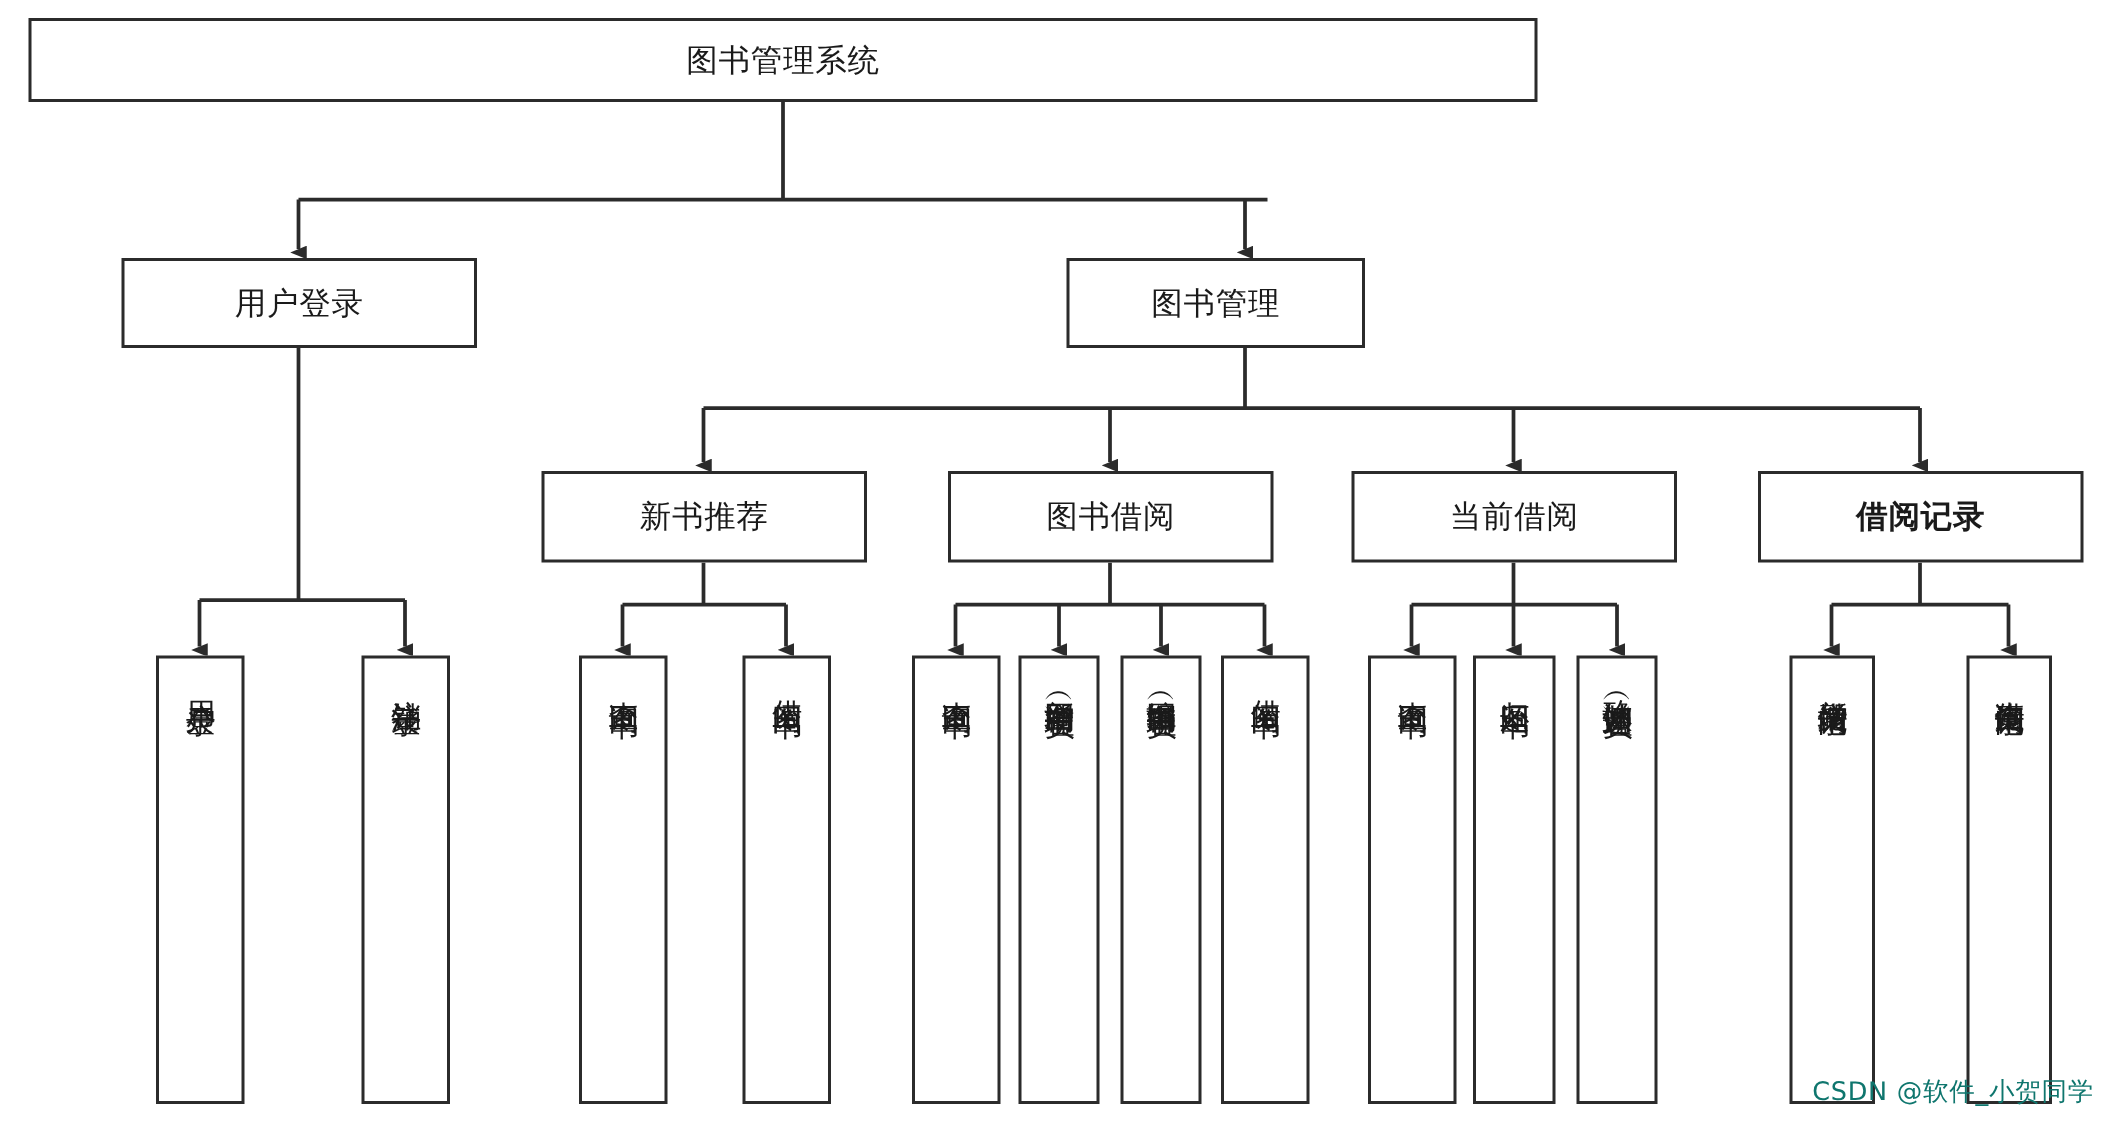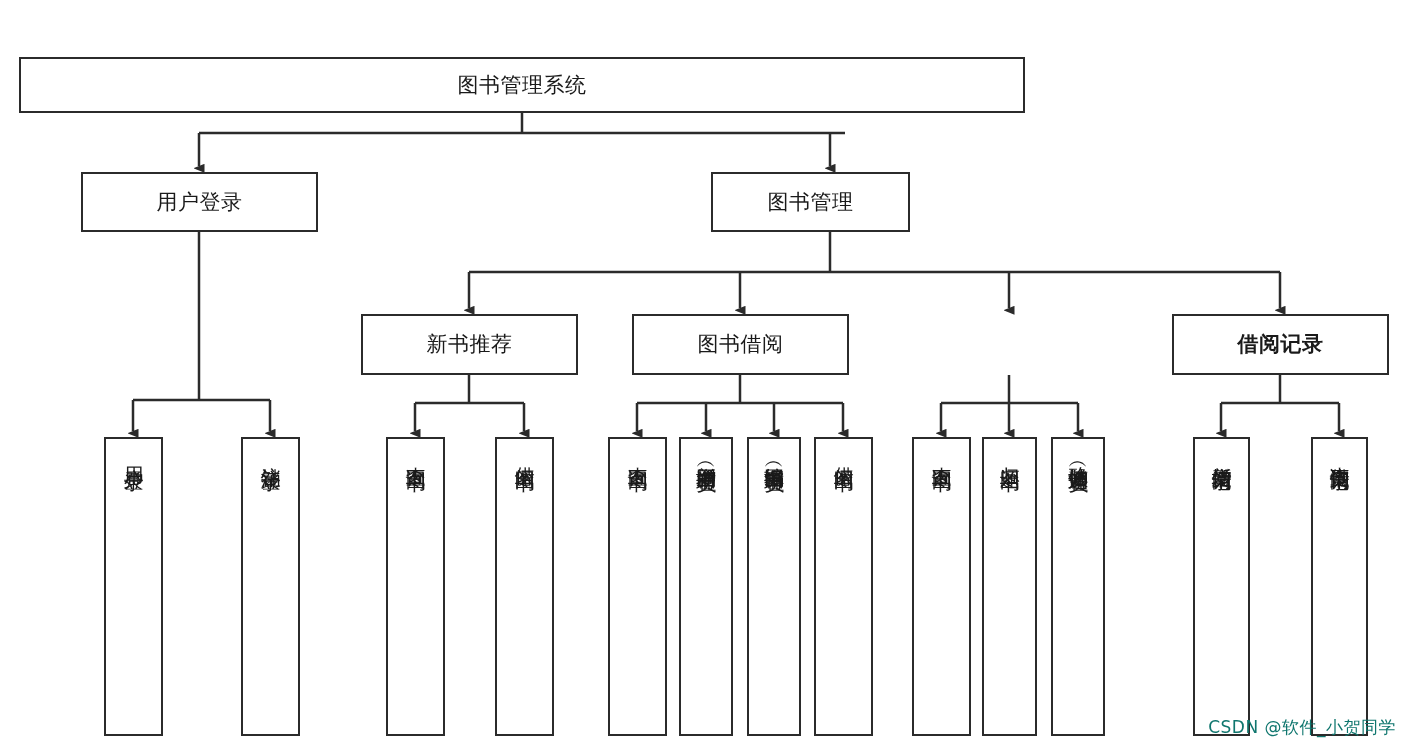--- a/index.html
+++ b/index.html
@@ -122,40 +122,43 @@
       <path d="M1009,403 L1009,431" marker-end="url(#arrowhead)"></path>
       <path d="M1078,403 L1078,431" marker-end="url(#arrowhead)"></path>
 
       <path d="M1280,375 L1280,403"></path>
       <path d="M1221,403 L1339,403"></path>
       <path d="M1221,403 L1221,431" marker-end="url(#arrowhead)"></path>
       <path d="M1339,403 L1339,431" marker-end="url(#arrowhead)"></path>
     </g>
   </svg>
 
-  <div class="node-box root-node" style="left:19px; top:12px; width:1006px; height:56px;margin-top:45px;">
+  <div class="node-box root-node" style="left:19px; top:12px; width:1006px; height:56px;">
     <span class="node-label-h">图书管理系统</span>
   </div>
 
   <div class="node-box" style="left:81px; top:172px; width:237px; height:60px;">
     <span class="node-label-h">用户登录</span>
   </div>
 
   <div class="node-box" style="left:711px; top:172px; width:199px; height:60px;">
     <span class="node-label-h">图书管理</span>
   </div>
 
   <div class="node-box" style="left:632px; top:314px; width:217px; height:61px;">
     <span class="node-label-h">图书借阅</span>
   </div>
 
   <div class="node-box" style="left:361px; top:314px; width:217px; height:61px;">
     <span class="node-label-h">新书推荐</span>
   </div>
 
+  <div class="node-box" style="left:901px; top:314px; width:217px; height:61px;">
+    <span class="node-label-h">当前借阅</span>
+  </div>
 
   <div class="node-box" style="left:1172px; top:314px; width:217px; height:61px;font-weight:bold;">
     <span class="node-label-h">借阅记录</span>
   </div>
 
   <div class="node-box leaf-node" style="left:104px; top:437px; width:59px; height:299px;">
     <span class="node-label-v">用户登录</span>
   </div>
 
   <div class="node-box leaf-node" style="left:241px; top:437px; width:59px; height:299px;">

